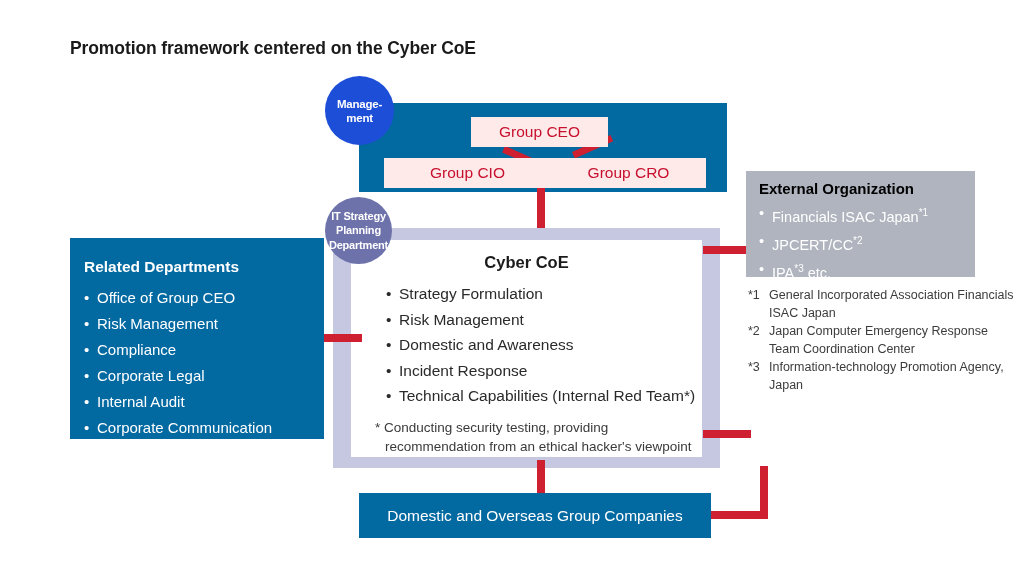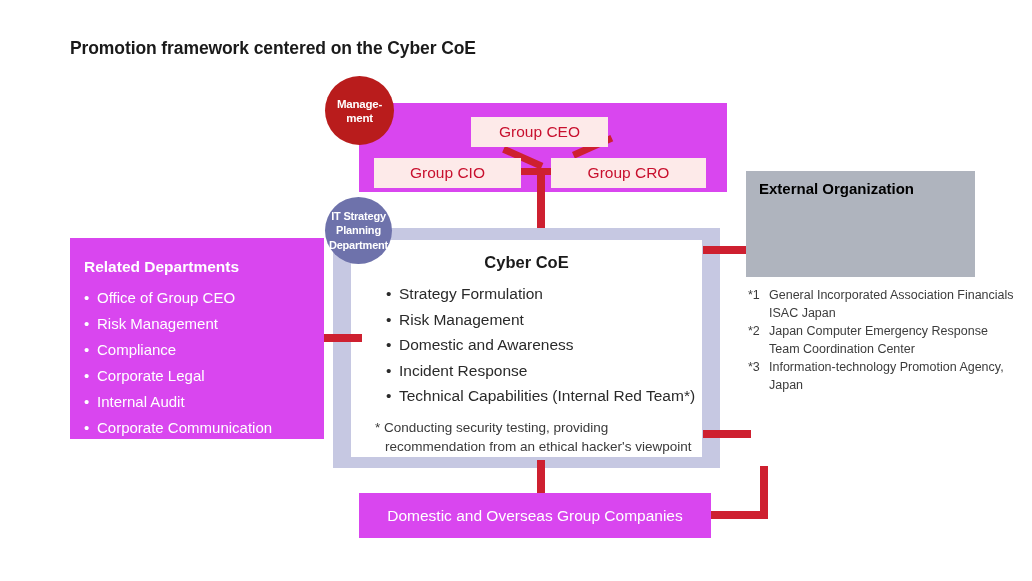--- a/index.html
+++ b/index.html
@@ -26,36 +26,36 @@
     left: 70px;
     top: 38px;
     font-size: 17.5px;
     font-weight: bold;
     color: #1a1a1a;
     letter-spacing: -0.1px;
     white-space: nowrap;
   }
 
   
-  .band-pink   { position: absolute; background: #d946ef; }
+  .band-pink   { position: absolute; background: #0369a1; }
   .band-lav    { position: absolute; background: #C6C8E2; }
   .box-gray    { position: absolute; background: #AFB4BE; }
   .box-white   { position: absolute; background: #ffffff; }
   .conn        { position: absolute; background: #CE2030; }
   .conn-diag   { position: absolute; background: #CE2030; transform-origin: 0 0; }
 
   
   #management-band { left: 359px; top: 103px; width: 368px; height: 89px; }
 
   #management-circle {
     position: absolute;
     left: 325px; top: 76px;
     width: 69px; height: 69px;
     border-radius: 50%;
-    background: #b91c1c;
+    background: #1d4ed8;
     color: #ffffff;
     font-size: 11.5px;
     font-weight: bold;
     line-height: 14px;
     display: flex;
     flex-direction: column;
     align-items: center;
     justify-content: center;
     text-align: center;
     letter-spacing: -0.2px;
@@ -65,21 +65,21 @@
     position: absolute;
     background: #FDEAE9;
     color: #C8102E;
     font-size: 15.5px;
     display: flex;
     align-items: center;
     justify-content: center;
     white-space: nowrap;
   }
   #box-group-ceo { left: 471px; top: 117px; width: 137px; height: 30px; }
-  #box-group-cio { left: 374px; top: 158px; width: 147px; height: 30px; }
+  #box-group-cio { left: 384px; top: 158px; width: 167px; height: 30px; }
   #box-group-cro { left: 551px; top: 158px; width: 155px; height: 30px; }
 
   
   #diag-ceo-cio { left: 505px; top: 146px; width: 42px; height: 7px;
                   transform: rotate(24deg); }
   #diag-ceo-cro { left: 572px; top: 152px; width: 42px; height: 7px;
                   transform: rotate(-24deg); }
   
   #conn-exec-h  { left: 516px; top: 168px; width: 52px; height: 7px; }
   #conn-exec-v  { left: 537px; top: 168px; width: 8px; height: 75px; }
@@ -303,20 +303,25 @@
       <li>Corporate Legal</li>
       <li>Internal Audit</li>
       <li>Corporate Communication</li>
     </ul>
   </div>
   <div class="conn" id="conn-rd"></div>
 
   <div class="conn" id="conn-eo"></div>
   <div class="box-gray" id="external-org">
     <div class="eo-title">External Organization</div>
+    <ul id="external-list">
+      <li><span>Financials ISAC Japan</span><span class="sup">*1</span></li>
+      <li><span>JPCERT/CC</span><span class="sup">*2</span></li>
+      <li><span>IPA</span><span class="sup">*3</span><span> etc.</span></li>
+    </ul>
   </div>
 
   <div id="footnotes">
     <div class="fn-row">
       <span class="fn-mark">*1</span>
       <span class="fn-text">General Incorporated Association Financials ISAC Japan</span>
     </div>
     <div class="fn-row">
       <span class="fn-mark">*2</span>
       <span class="fn-text">Japan Computer Emergency Response Team Coordination Center</span>

